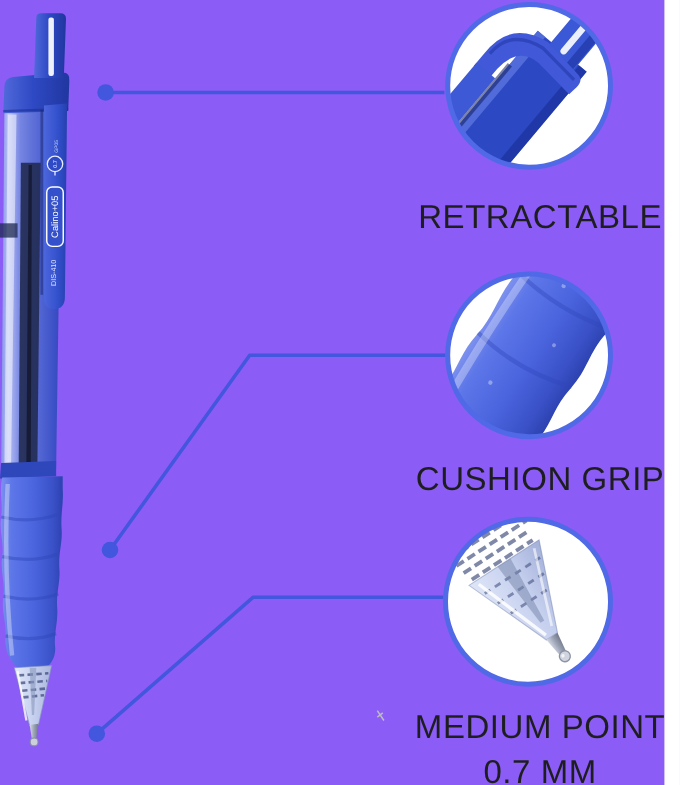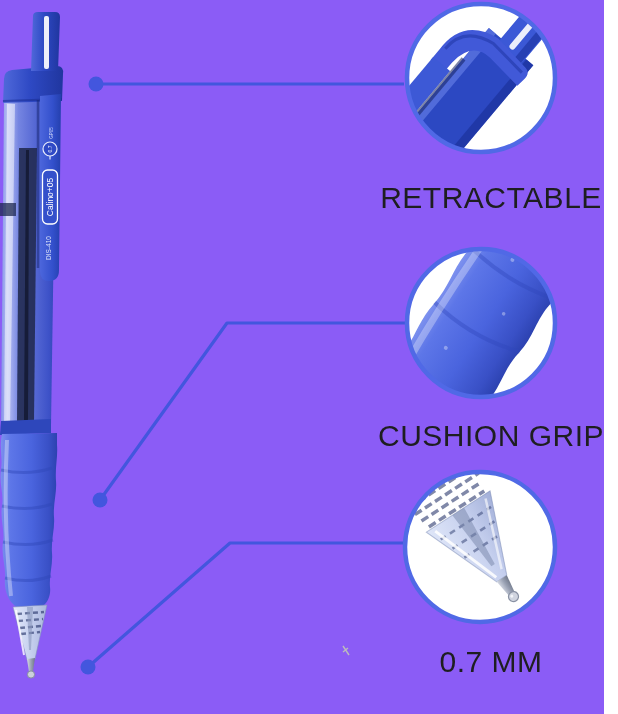--- a/index.html
+++ b/index.html
@@ -235,16 +235,17 @@
   </g>
 
   <path d="M343,646 l6,9 m-6,-3 l5,-4" stroke="#bcbcbc" stroke-width="1.4" fill="none"></path>
 </svg>
 
 <div class="label" style="top:181px;">RETRACTABLE</div>
 
 <div class="label" style="top:419px;">CUSHION GRIP</div>
 
 <div class="label" style="top:641px;line-height:41px;">
+  <span>MEDIUM POINT</span>
   <span class="line2">0.7 MM</span>
 </div>
 
 </div>
 
 </body></html>

